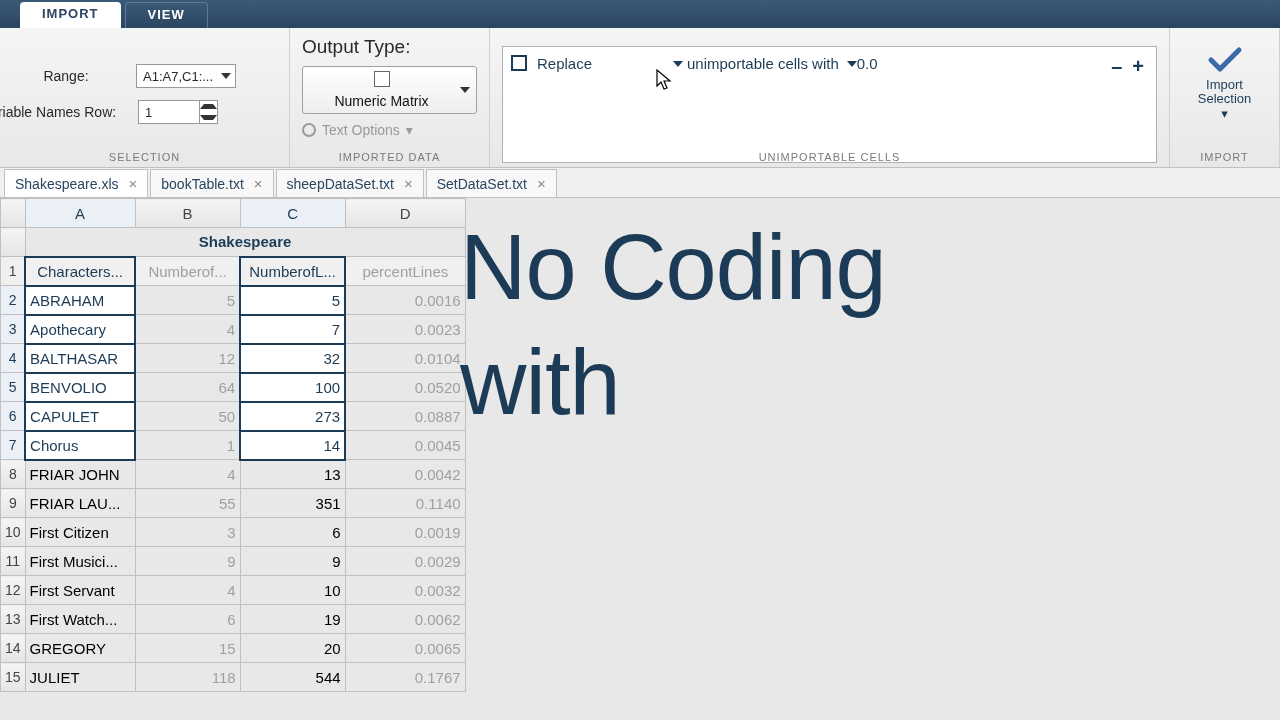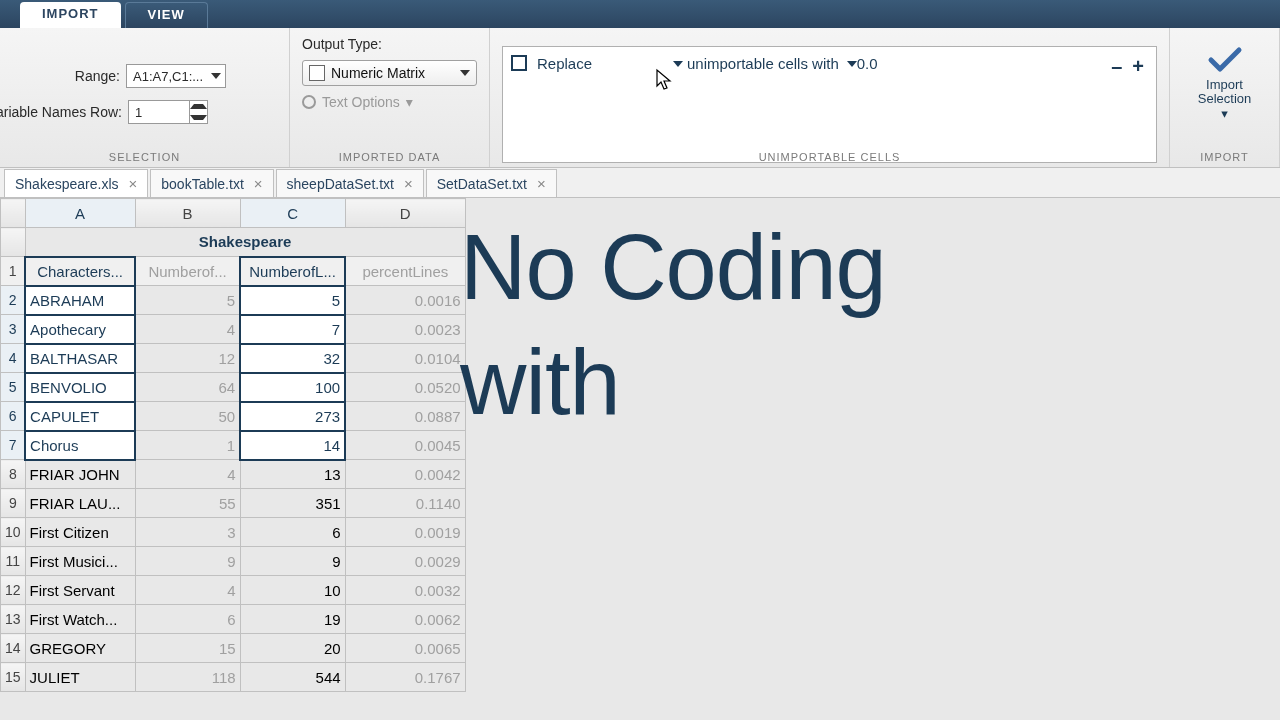--- a/index.html
+++ b/index.html
@@ -9,30 +9,30 @@
 .top-tabs { height:28px; background:linear-gradient(#3a5a78,#2c4560); display:flex; align-items:flex-end; padding-left:20px; gap:4px;}
 .top-tab { height:26px; padding:4px 22px; font-size:13px; font-weight:600; letter-spacing:1px; color:#1c3b56; cursor:pointer; background:linear-gradient(#d0d0d0,#b8b8b8); border-radius:4px 4px 0 0;}
 .top-tab.active { background:#fff; color:#2c4560;}
 .top-tab.inactive { background:linear-gradient(#3a5a78,#2c4560); color:#fff; border:1px solid #5a7a98; border-bottom:none;}
 
 
 .ribbon { height:140px; background:linear-gradient(#f5f5f5,#e8e8e8); border-bottom:1px solid #c0c0c0; display:flex; position:relative;}
 .rib-group { border-right:1px solid #d0d0d0; padding:8px 12px 4px; display:flex; flex-direction:column; height:100%; position:relative;}
 .rib-group-label { position:absolute; bottom:4px; left:0; right:0; text-align:center; font-size:11px; color:#7a7a7a; letter-spacing:1px;}
 .field-row { display:flex; align-items:center; margin:6px 0; font-size:14px; color:#2a2a2a;}
-.field-row label { margin-right:6px; text-align:right; }
+.field-row label { margin-right:16px; text-align:center; }
 .combo { background:#fff; border:1px solid #999; height:24px; padding:0 22px 0 6px; font-size:13px; position:relative; display:inline-flex; align-items:center; min-width:90px; cursor:pointer;}
 .combo .arrow { position:absolute; right:4px; top:50%; transform:translateY(-50%); width:0; height:0; border-left:5px solid transparent; border-right:5px solid transparent; border-top:6px solid #333;}
 .spinner { background:#fff; border:1px solid #999; height:24px; width:80px; padding:0 20px 0 6px; font-size:13px; position:relative; display:inline-flex; align-items:center;}
 .spin-btns{ position:absolute; right:0; top:0; bottom:0; width:18px; display:flex; flex-direction:column; border-left:1px solid #999;}
 .spin-btns span{flex:1;display:flex;align-items:center;justify-content:center;cursor:pointer;}
 .spin-up{width:0;height:0;border-left:4px solid transparent;border-right:4px solid transparent;border-bottom:5px solid #333;}
 .spin-dn{width:0;height:0;border-left:4px solid transparent;border-right:4px solid transparent;border-top:5px solid #333;}
 
-.output-btn{background:linear-gradient(#fff,#eee);border:1px solid #a0a0a0;border-radius:3px;padding:4px 22px 4px 6px;font-size:14px;color:#111;display:inline-flex;align-items:center;gap:6px;position:relative;cursor:pointer;}
+.output-btn{background:linear-gradient(#fff,#eee);border:1px solid #a0a0a0;border-radius:3px;padding:4px 22px 4px 6px;font-size:14px;color:#111;display:inline-flex;align-items:center;gap:6px;position:relative;cursor:pointer;flex-direction:column;}
 .output-btn .arrow{position:absolute;right:6px;top:50%;transform:translateY(-50%);width:0;height:0;border-left:5px solid transparent;border-right:5px solid transparent;border-top:6px solid #333;}
 .matrix-icon{width:16px;height:16px;border:1px solid #666;display:inline-block;background:linear-gradient(#fff 49%,#666 49%,#666 51%,#fff 51%),linear-gradient(90deg,#fff 49%,#666 49%,#666 51%,#fff 51%);}
 
 .text-opt{color:#9a9a9a;font-size:14px;margin-top:8px;display:inline-flex;align-items:center;gap:6px;}
 .gear{width:14px;height:14px;border:2px solid #9a9a9a;border-radius:50%;display:inline-block;position:relative;}
 
 .unimport-box{margin:10px 0 0 0;background:#fff;border:1px solid #b0b0b0;height:100px;flex:1;display:flex;align-items:flex-start;padding:8px;gap:0;}
 .check{width:16px;height:16px;border:2px solid #1c3b56;display:inline-block;margin-right:6px;}
 .un-dd{font-size:15px;color:#1c3b56;padding:0 18px 0 4px;position:relative;display:inline-flex;align-items:center;cursor:pointer;}
 .un-dd .arrow{position:absolute;right:0;top:50%;transform:translateY(-50%);width:0;height:0;border-left:5px solid transparent;border-right:5px solid transparent;border-top:6px solid #1c3b56;}
@@ -102,21 +102,21 @@
             <span>
               <span class="spin-dn"></span>
             </span>
           </div>
       </div>
     </div>
     <div class="rib-group-label">SELECTION</div>
   </div>
 
   <div class="rib-group" style="width:200px;">
-    <div style="font-size:14px;color:#2a2a2a;margin-bottom:8px;">Output Type:</div>
+    <div style="font-size:19px;color:#2a2a2a;margin-bottom:8px;">Output Type:</div>
     <div class="output-btn">
       <span class="matrix-icon"></span>
       <span>Numeric Matrix</span>
       <span class="arrow"></span>
     </div>
     <div class="text-opt">
       <span class="gear"></span>
       <span>Text Options</span> ▾
     </div>
     <div class="rib-group-label">IMPORTED DATA</div>

